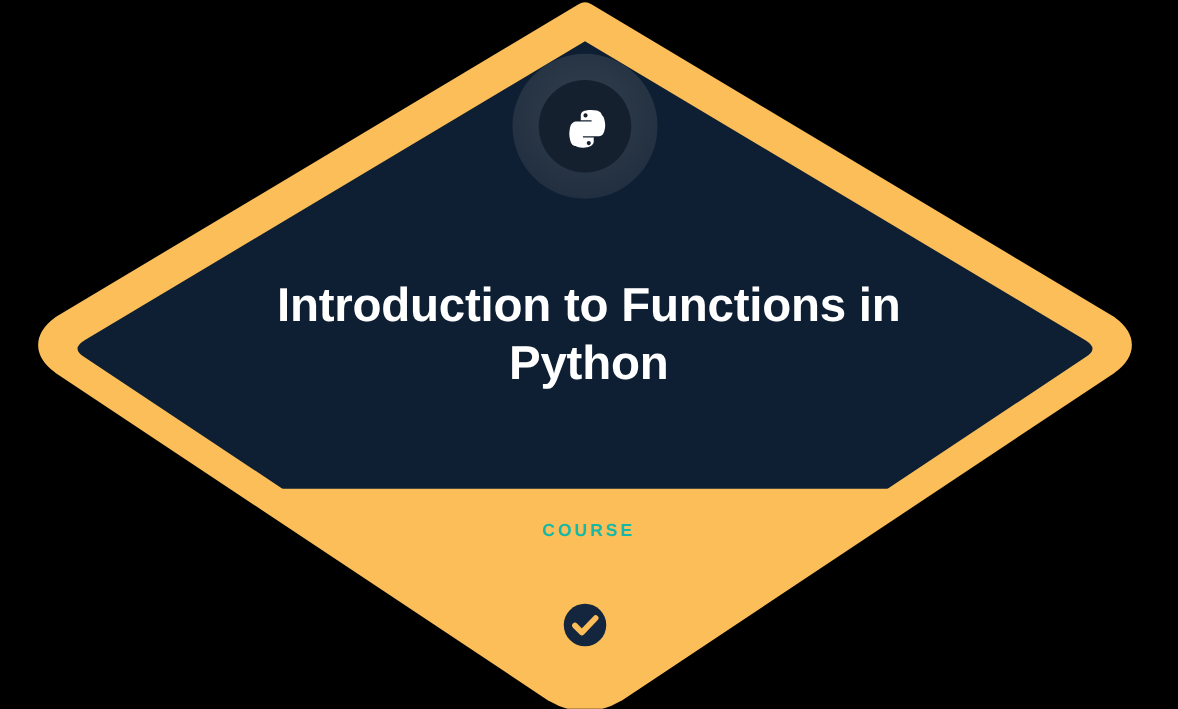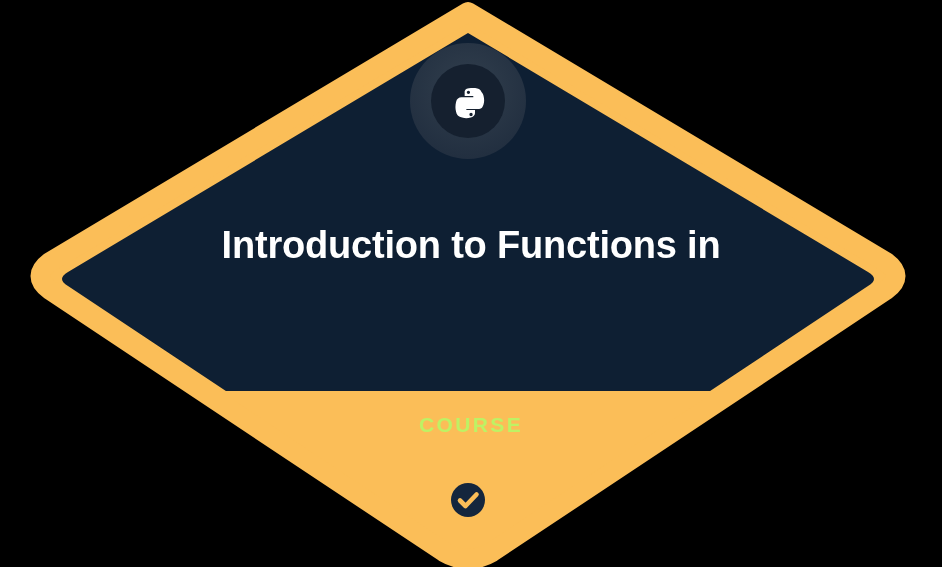--- a/index.html
+++ b/index.html
@@ -17,21 +17,21 @@
   .course-title{
     position:absolute;left:171px;top:222px;width:600px;
     text-align:center;color:#ffffff;
     font-size:38px;font-weight:bold;line-height:46px;
     letter-spacing:-0.2px;
   }
   .complete-block{
     position:absolute;left:271px;top:407px;width:400px;text-align:center;
   }
   .complete-line{
-    color:#bef264;font-size:21px;font-weight:bold;
+    color:#14b8a6;font-size:14px;font-weight:bold;
     line-height:35px;letter-spacing:2.4px;
   }
 </style>
 </head>
 <body>
 
 <div id="badge-root">
 
   <div class="stage">
     <svg width="942" height="567" viewBox="0 0 942 567" aria-hidden="true">
@@ -95,20 +95,21 @@
       <g>
         <circle cx="468" cy="500" r="17" fill="#14263d"></circle>
         <path d="M460 500.5 L465.5 506 L476.5 494.5" fill="none" stroke="#fbbe58" stroke-width="4.6" stroke-linecap="round" stroke-linejoin="round"></path>
       </g>
     </svg>
   </div>
 
   <div class="title-layer">
     <div class="course-title">
       <span>Introduction to Functions in</span><br>
+      <span>Python</span>
     </div>
 
     <div class="complete-block">
       <div class="complete-line">COURSE</div>
     </div>
   </div>
 
 </div>
 
 </body></html>

